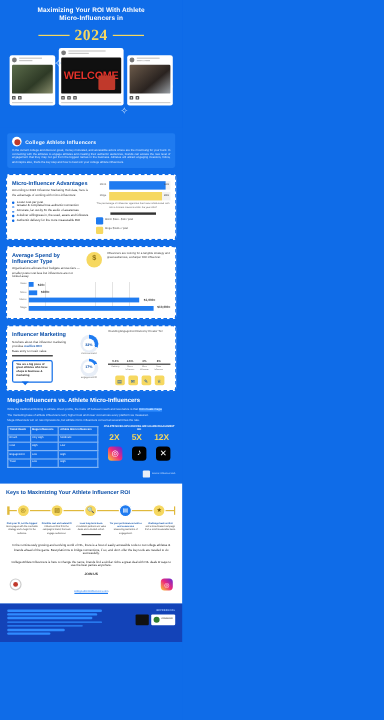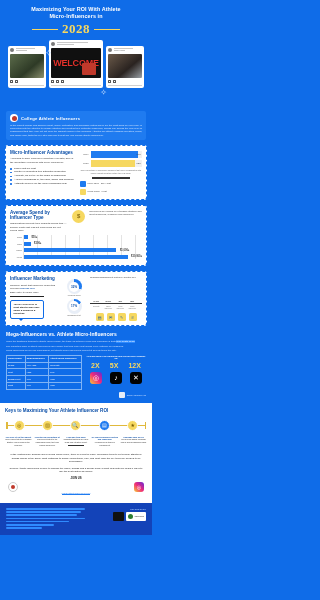--- a/index.html
+++ b/index.html
@@ -214,21 +214,21 @@
     <div class="deco d3"></div>
     <div class="deco d4"></div>
     <div class="deco d5"></div>
     <div class="spark">✧</div>
     <div class="spark2">✧</div>
 
     <div class="hero-title">Maximizing Your ROI With Athlete</div>
     <div class="hero-title">Micro-Influencers in</div>
     <div class="year-row">
       <div class="year-rule"></div>
-      <div class="year">2028</div>
+      <div class="year">2024</div>
       <div class="year-rule"></div>
     </div>
 
     <div class="cards">
       <div class="card side">
         <div class="card-head">
           <div class="avatar-dot"></div>
           <div class="head-lines">
             <div class="hl w70"></div>
               <div class="hl w40"></div>

